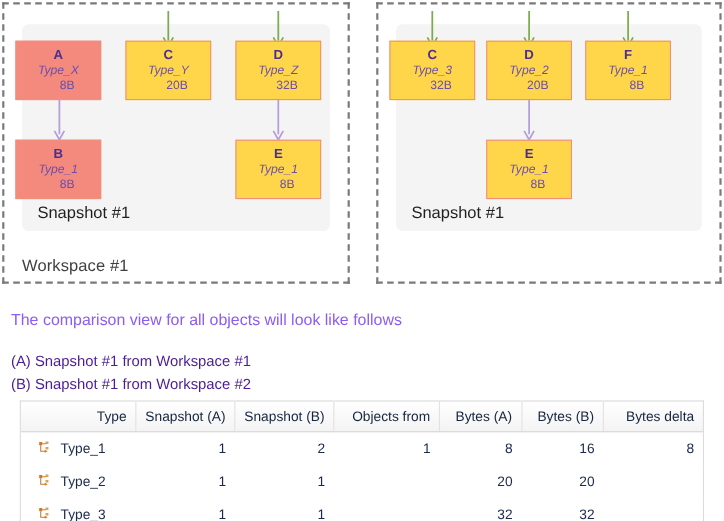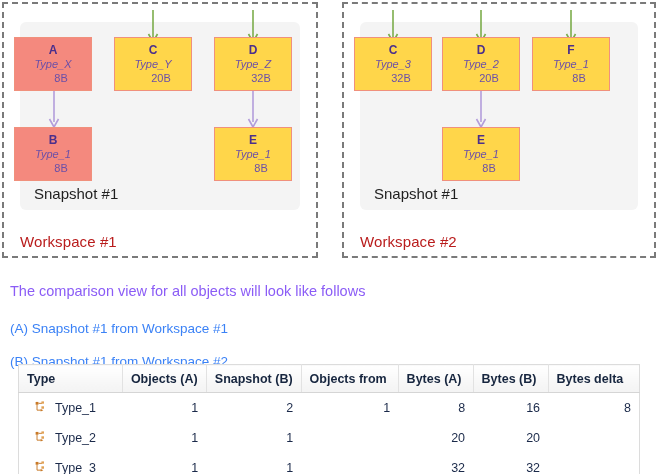--- a/index.html
+++ b/index.html
@@ -24,21 +24,21 @@
     background: #ffffff;
   }
   #workspace-1 { left: 2px;   top: 2px; width: 316px; height: 256px; }
   #workspace-2 { left: 342px; top: 2px; width: 314px; height: 256px; }
 
   .workspace-label {
     position: absolute;
     left: 16px;
     bottom: 6px;
     font-size: 15px;
-    color: #b91c1c;
+    color: #404040;
     letter-spacing: .1px;
   }
 
   
   .snapshot {
     position: absolute;
     left: 16px;
     top: 18px;
     right: 16px;
     height: 188px;
@@ -82,45 +82,45 @@
     position: absolute;
     left: 10px;
     top: 283px;
     font-size: 14.5px;
     color: #8b5cf6;
   }
   .legend-line {
     position: absolute;
     left: 10px;
     font-size: 13.5px;
-    color: #3b82f6;
+    color: #4c1d95;
   }
   #legend-a { top: 321px; }
-  #legend-b { top: 354px; text-align: center; }
+  #legend-b { top: 342px; text-align: center; }
 
   
   #compare-table {
     position: absolute;
     left: 18px;
     top: 364px;
     width: 622px;
     border: 1px solid #dcdcdc;
     border-collapse: collapse;
     background: #ffffff;
     font-size: 12.5px;
     color: #1b2a4a;
   }
   #compare-table thead th {
-    font-weight: bold;
+    font-weight: normal;
     background: linear-gradient(to bottom, #ffffff, #f3f3f3);
     border-right: 1px solid #e2e2e2;
     border-bottom: 1px solid #d5d5d5;
     padding: 4px 8px;
     height: 19px;
-    text-align: left;
+    text-align: right;
     color: #17263f;
     white-space: nowrap;
   }
   #compare-table thead th:last-child { border-right: none; margin-top: 32px; }
   #compare-table tbody td {
     padding: 4px 8px;
     height: 22px;
     border: none;
     text-align: right;
     white-space: nowrap;
@@ -257,41 +257,40 @@
 
     <div class="obj yellow" style="left:82px;top:105px;">
       <span class="nm">E</span>
       <span class="ty">Type_1</span>
       <span class="sz">8B</span>
     </div>
 
     <div class="snapshot-label">Snapshot #1</div>
   </div>
 
-  <div class="workspace-label">Workspace #2</div>
 </div>
 
 <div id="caption">The comparison view for all objects will look like follows</div>
 <div class="legend-line" id="legend-a">(A) Snapshot #1 from Workspace #1</div>
 <div class="legend-line" id="legend-b">(B) Snapshot #1 from Workspace #2</div>
 
 <table id="compare-table">
   <colgroup>
     <col class="col-type">
       <col class="col-num">
       <col class="col-num">
     <col class="col-delta">
       <col class="col-bytes">
       <col class="col-bytes">
       <col class="col-bdelta">
   </colgroup>
   <thead>
     <tr>
       <th>Type</th>
-      <th>Objects (A)</th>
+      <th>Snapshot (A)</th>
       <th>Snapshot (B)</th>
       <th>Objects from</th>
       <th>Bytes (A)</th>
       <th>Bytes (B)</th>
       <th>Bytes delta</th>
     </tr>
   </thead>
   <tbody id="table-body">
       <tr>
         <td class="type-cell">

